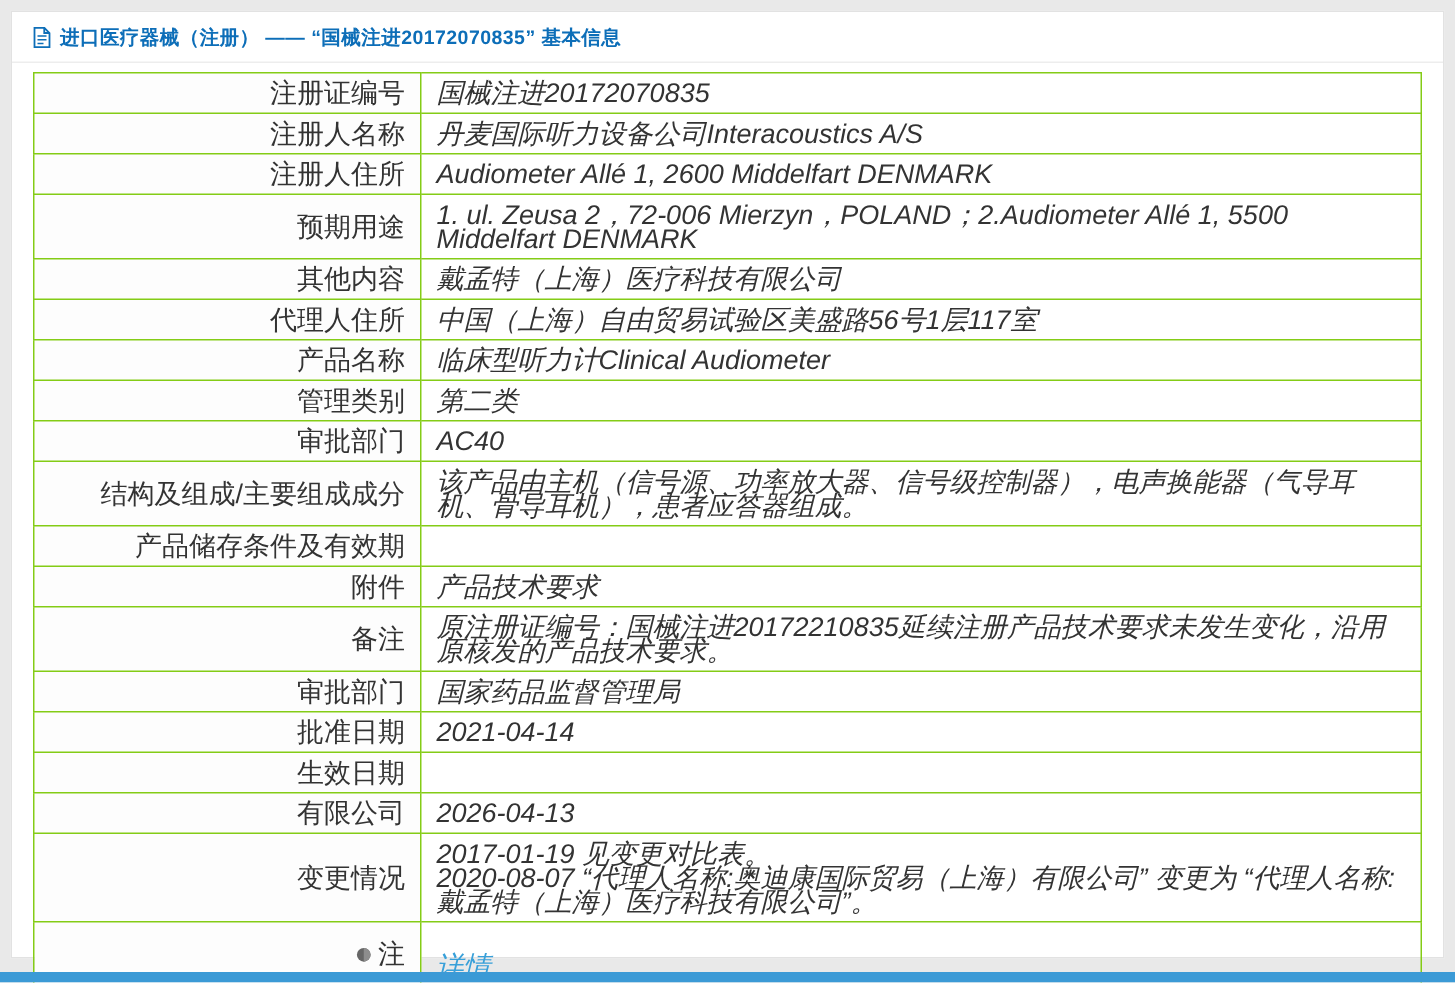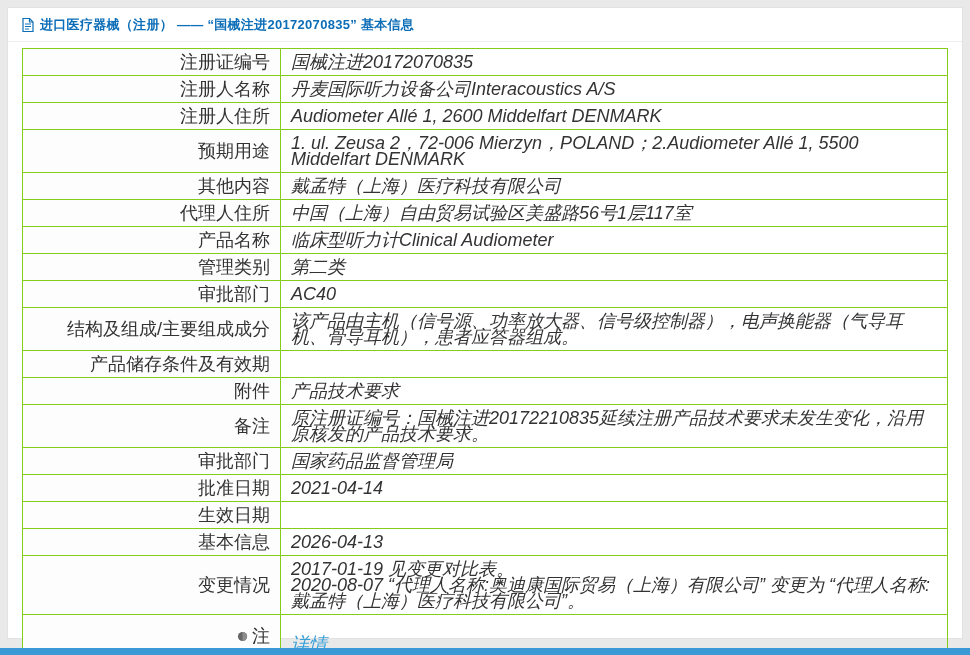--- a/index.html
+++ b/index.html
@@ -147,21 +147,21 @@
           </tr>
           <tr>
             <td class="label">批准日期</td>
             <td class="value">2021-04-14</td>
           </tr>
           <tr>
             <td class="label">生效日期</td>
             <td class="value"></td>
           </tr>
           <tr>
-            <td class="label">基本信息</td>
+            <td class="label">有限公司</td>
             <td class="value">2026-04-13</td>
           </tr>
           <tr>
             <td class="label">变更情况</td>
             <td class="value">2017-01-19 见变更对比表。
 2020-08-07 “代理人名称:奥迪康国际贸易（上海）有限公司” 变更为 “代理人名称:戴孟特（上海）医疗科技有限公司”。</td>
           </tr>
           <tr>
             <td class="label">
               <span class="note-label">

